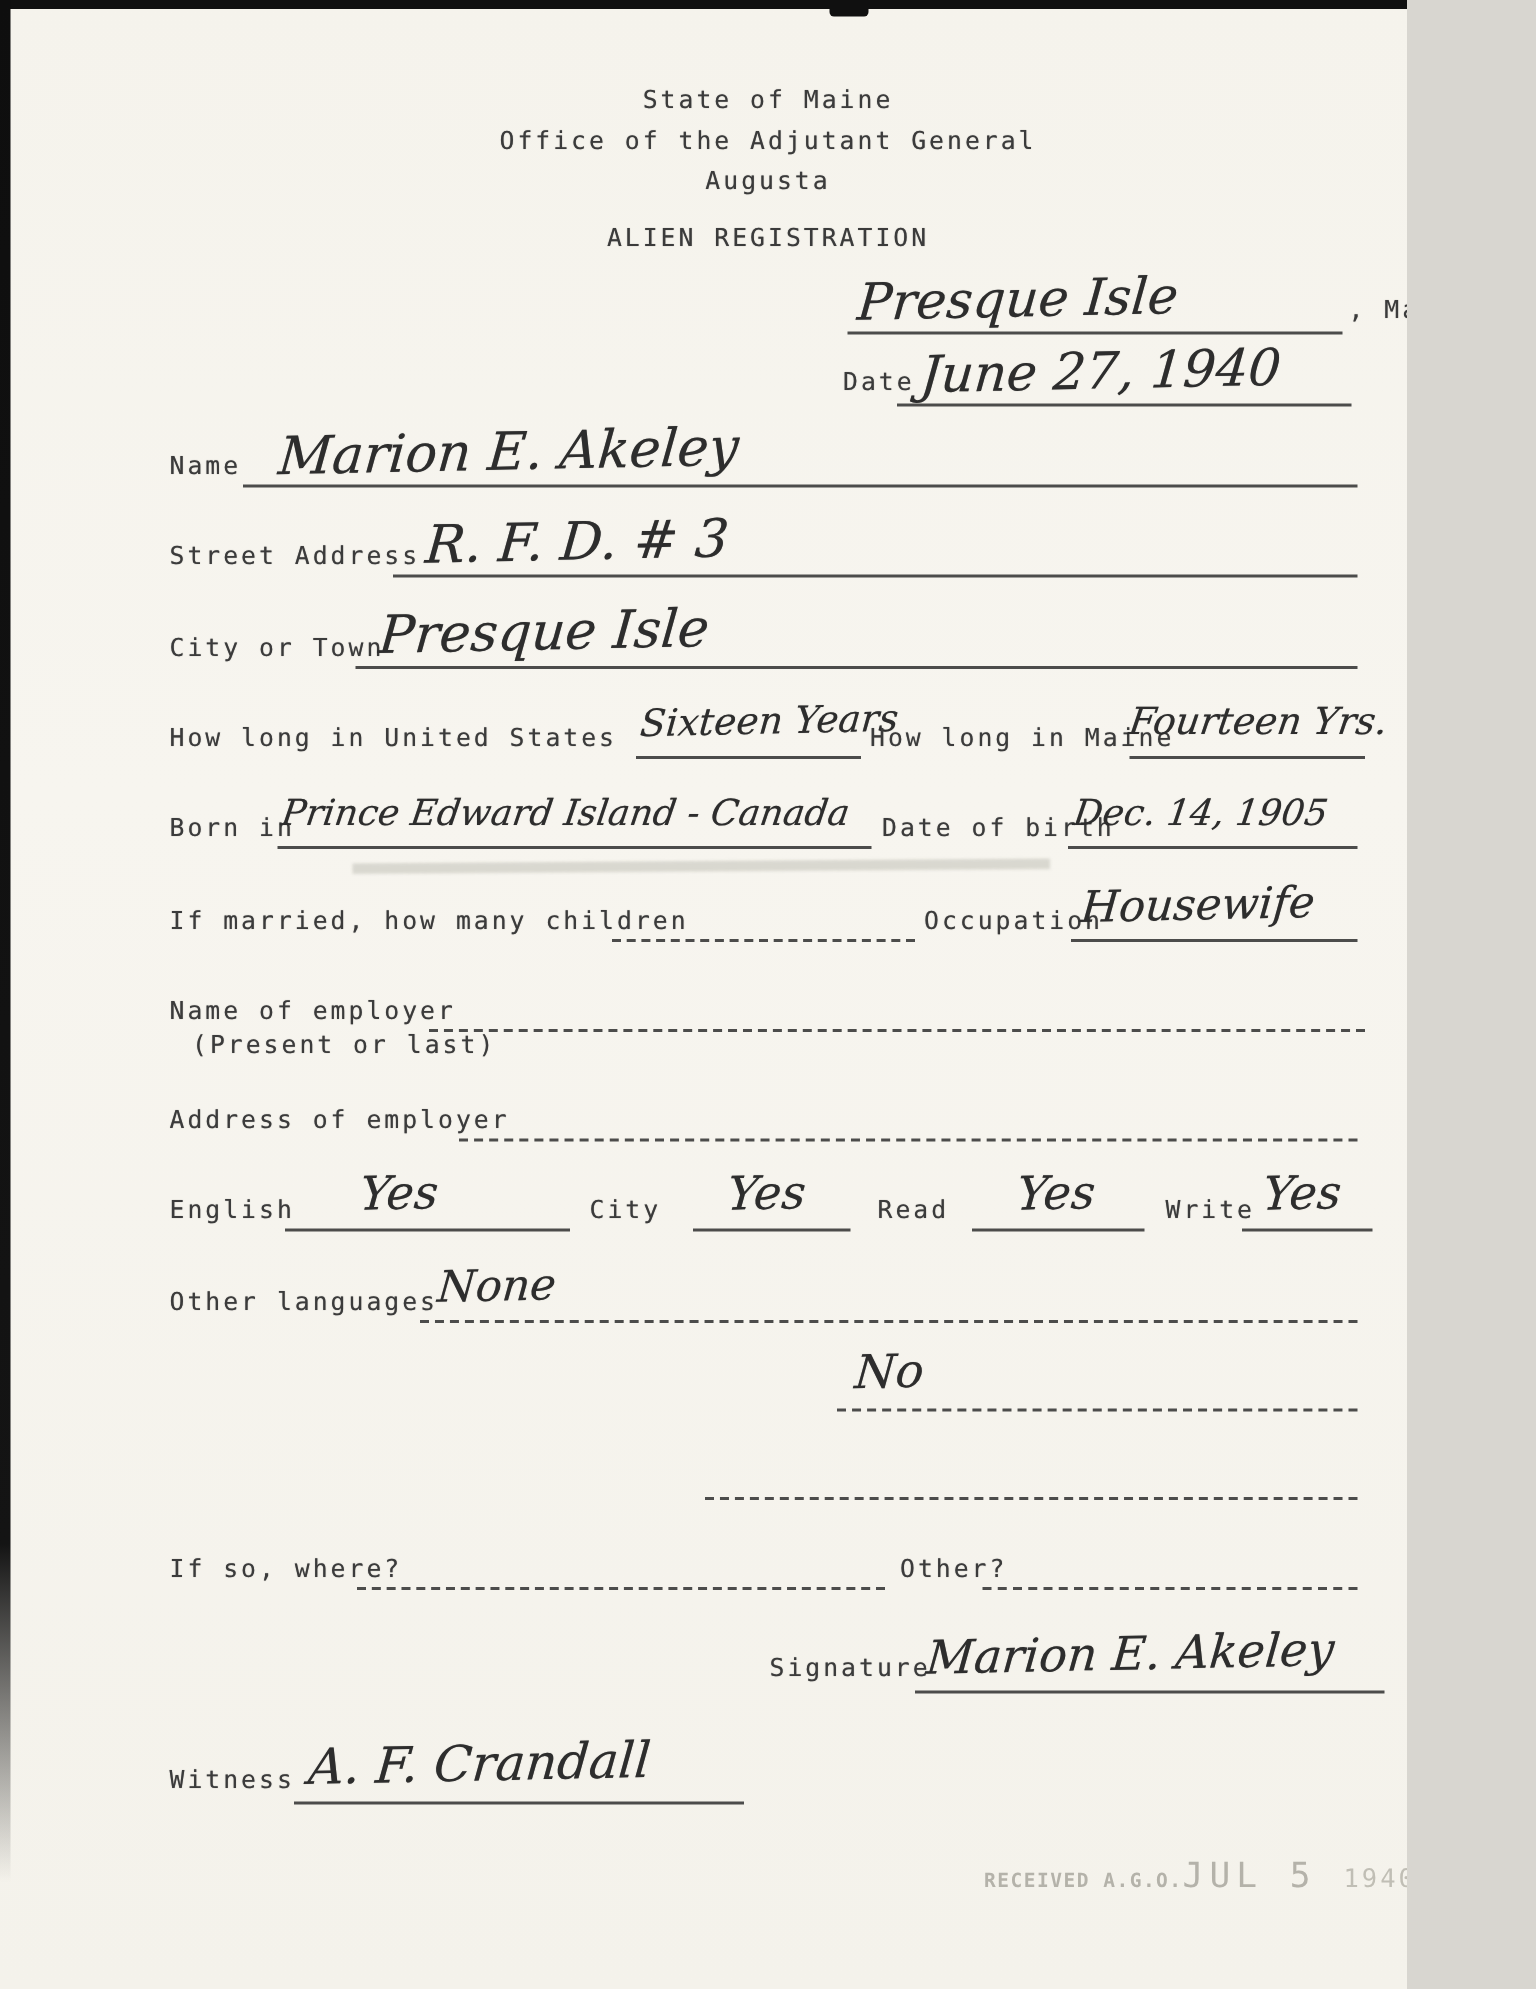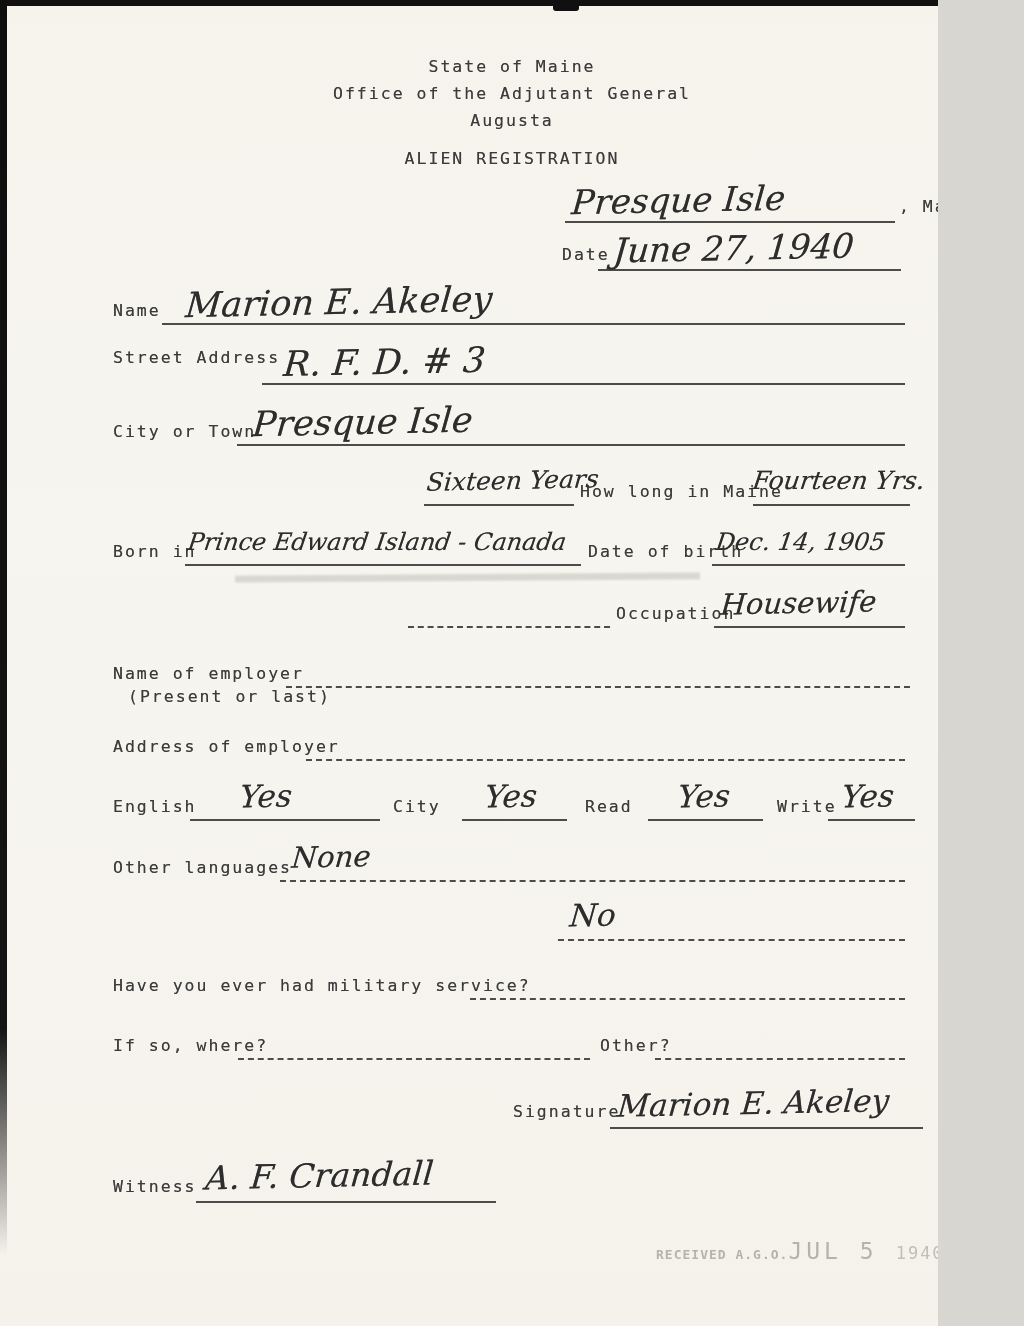--- a/index.html
+++ b/index.html
@@ -65,42 +65,44 @@
   <div class="typed" style="left:899px;top:197px">, Maine</div>
 
   <div class="typed" style="left:562px;top:245px">Date</div>
   <div class="rule" style="left:598px;top:269px;width:303px"></div>
   <div class="hw" style="left:614px;top:228px;font-size:34px">June 27, 1940</div>
 
   <div class="typed" style="left:113px;top:301px">Name</div>
   <div class="rule" style="left:162px;top:323px;width:743px"></div>
   <div class="hw" style="left:186px;top:282px;font-size:35px">Marion E. Akeley</div>
 
-  <div class="typed" style="left:113px;top:348px">Street Address</div>
+  <div class="typed" style="left:113px;top:361px">Street Address</div>
   <div class="rule" style="left:262px;top:383px;width:643px"></div>
   <div class="hw" style="left:284px;top:342px;font-size:35px">R. F. D. # 3</div>
 
   <div class="typed" style="left:113px;top:422px">City or Town</div>
   <div class="rule" style="left:237px;top:444px;width:668px"></div>
   <div class="hw" style="left:253px;top:402px;font-size:35px">Presque Isle</div>
 
+  <div class="typed" style="left:113px;top:482px">How long in United States</div>
   <div class="rule" style="left:424px;top:504px;width:150px"></div>
   <div class="hw" style="left:427px;top:466px;font-size:25px">Sixteen Years</div>
   <div class="typed" style="left:580px;top:482px">How long in Maine</div>
   <div class="rule" style="left:753px;top:504px;width:157px"></div>
   <div class="hw flat" style="left:753px;top:466px;font-size:25px">Fourteen Yrs.</div>
 
   <div class="typed" style="left:113px;top:542px">Born in</div>
   <div class="rule" style="left:185px;top:564px;width:396px"></div>
   <div class="hw flat" style="left:188px;top:528px;font-size:24px">Prince Edward Island - Canada</div>
   <div class="typed" style="left:588px;top:542px">Date of birth</div>
   <div class="rule" style="left:712px;top:564px;width:193px"></div>
   <div class="hw flat" style="left:716px;top:528px;font-size:24px">Dec. 14, 1905</div>
   <div class="smudge" style="left:235px;top:574px;width:465px;height:7px"></div>
 
+  <div class="typed" style="left:113px;top:604px">If married, how many children</div>
   <div class="rule dash" style="left:408px;top:626px;width:202px"></div>
   <div class="hw" style="left:412px;top:586px;font-size:29px"></div>
   <div class="typed" style="left:616px;top:604px">Occupation</div>
   <div class="rule" style="left:714px;top:626px;width:191px"></div>
   <div class="hw" style="left:721px;top:586px;font-size:29px">Housewife</div>
 
   <div class="typed" style="left:113px;top:664px">Name of employer</div>
   <div class="rule dash" style="left:286px;top:686px;width:624px"></div>
   <div class="hw" style="left:300px;top:648px;font-size:28px"></div>
   <div class="typed" style="left:128px;top:687px">(Present or last)</div>
@@ -122,21 +124,20 @@
   <div class="rule" style="left:828px;top:819px;width:87px"></div>
   <div class="hw" style="left:842px;top:778px;font-size:31px">Yes</div>
 
   <div class="typed" style="left:113px;top:858px">Other languages</div>
   <div class="rule dash" style="left:280px;top:880px;width:625px"></div>
   <div class="hw" style="left:292px;top:840px;font-size:29px">None</div>
 
   <div class="rule dash" style="left:558px;top:939px;width:347px"></div>
   <div class="hw" style="left:570px;top:897px;font-size:31px">No</div>
 
-  <div class="typed" style="left:113px;top:976px">Have you ever had military service?</div>
   <div class="rule dash" style="left:470px;top:998px;width:435px"></div>
   <div class="hw" style="left:485px;top:960px;font-size:28px"></div>
 
   <div class="typed" style="left:113px;top:1036px">If so, where?</div>
   <div class="rule dash" style="left:238px;top:1058px;width:352px"></div>
   <div class="hw" style="left:252px;top:1020px;font-size:28px"></div>
   <div class="typed" style="left:600px;top:1036px">Other?</div>
   <div class="rule dash" style="left:655px;top:1058px;width:250px"></div>
   <div class="hw" style="left:668px;top:1020px;font-size:28px"></div>
 

